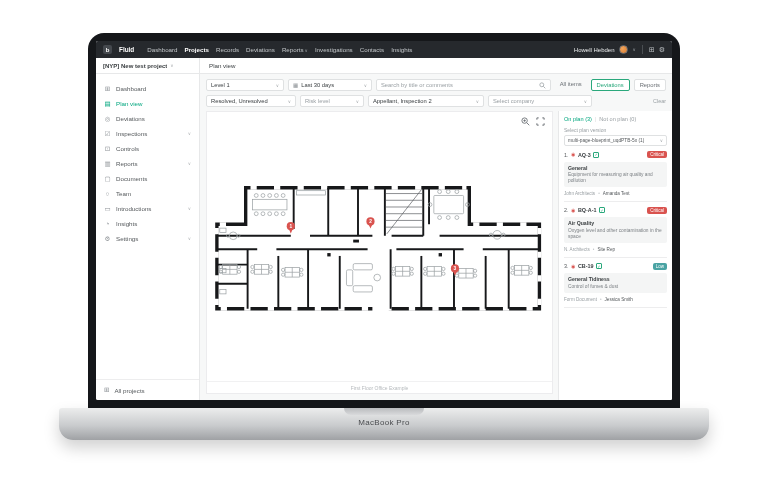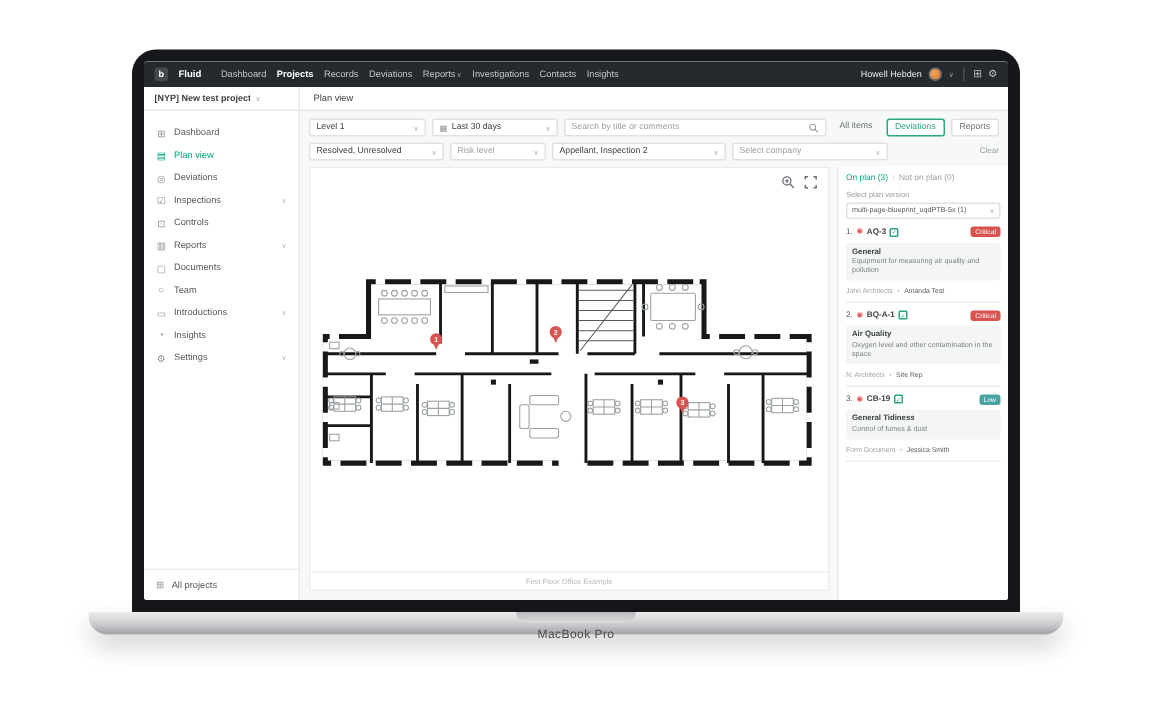--- a/index.html
+++ b/index.html
@@ -2,21 +2,21 @@
 <html><head>
 <meta charset="utf-8">
 <style>
   * { margin:0; padding:0; box-sizing:border-box; }
   html,body { width:768px; height:480px; background:#ffffff; font-family:"Liberation Sans",sans-serif; overflow:hidden; }
 
   
   .laptop-screen { position:absolute; left:88px; top:33px; width:592px; height:375px;
     background:#15171a; border-radius:16px 16px 0 0; padding:8px; }
   .screen { position:relative; width:576px; height:359px; background:#fff; border-radius:2px; overflow:hidden; }
-  .laptop-base { position:absolute; left:59px; top:408px; width:650px; height:15px;
+  .laptop-base { position:absolute; left:59px; top:408px; width:650px; height:32px;
     background:linear-gradient(#eceded, #c9cbcd 55%, #9fa1a4);
     border-radius:3px 3px 14px 14px; box-shadow:0 8px 16px rgba(0,0,0,.18); }
   .base-notch { position:absolute; left:50%; top:0; transform:translateX(-50%); width:80px; height:7px;
     background:linear-gradient(#b9bbbd,#d9dadc); border-radius:0 0 8px 8px; }
   .base-label { position:absolute; left:0; right:0; top:10px; text-align:center;
     font-size:8px; color:#4b4d50; letter-spacing:.3px; }
 
   
   .topnav { height:17px; background:#26292d; display:flex; align-items:center; padding:0 7px; gap:7px; }
   .logo-box { width:9px; height:9px; background:#45494e; border-radius:2px; color:#fff; font-size:6px;

